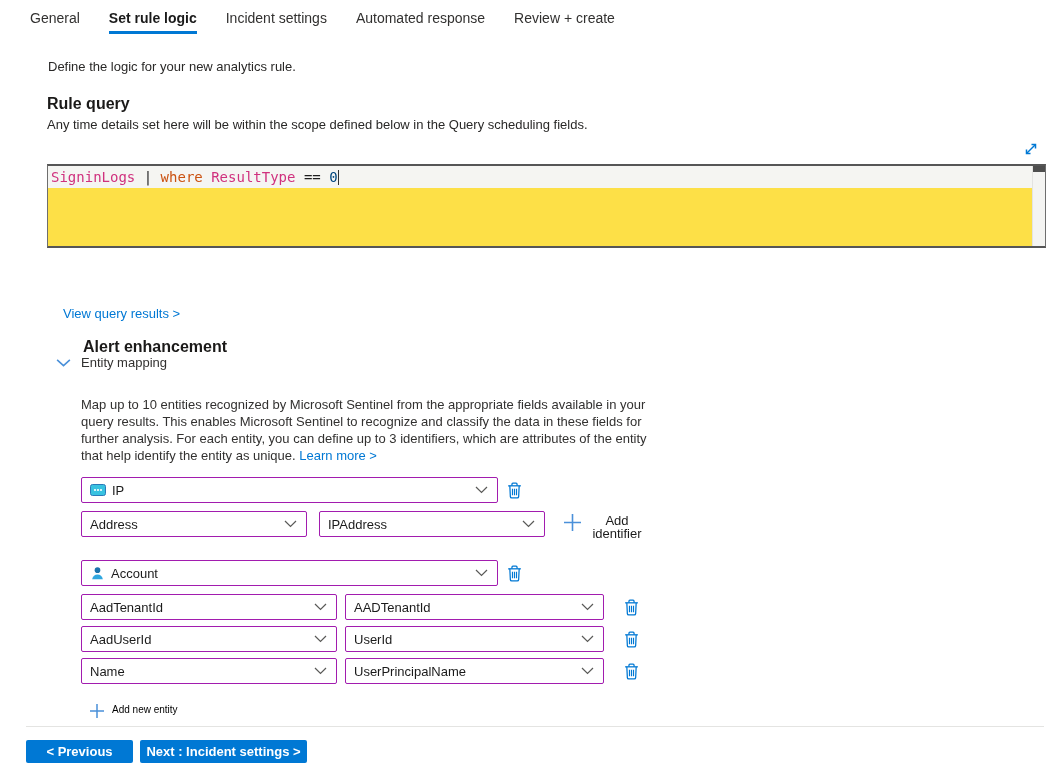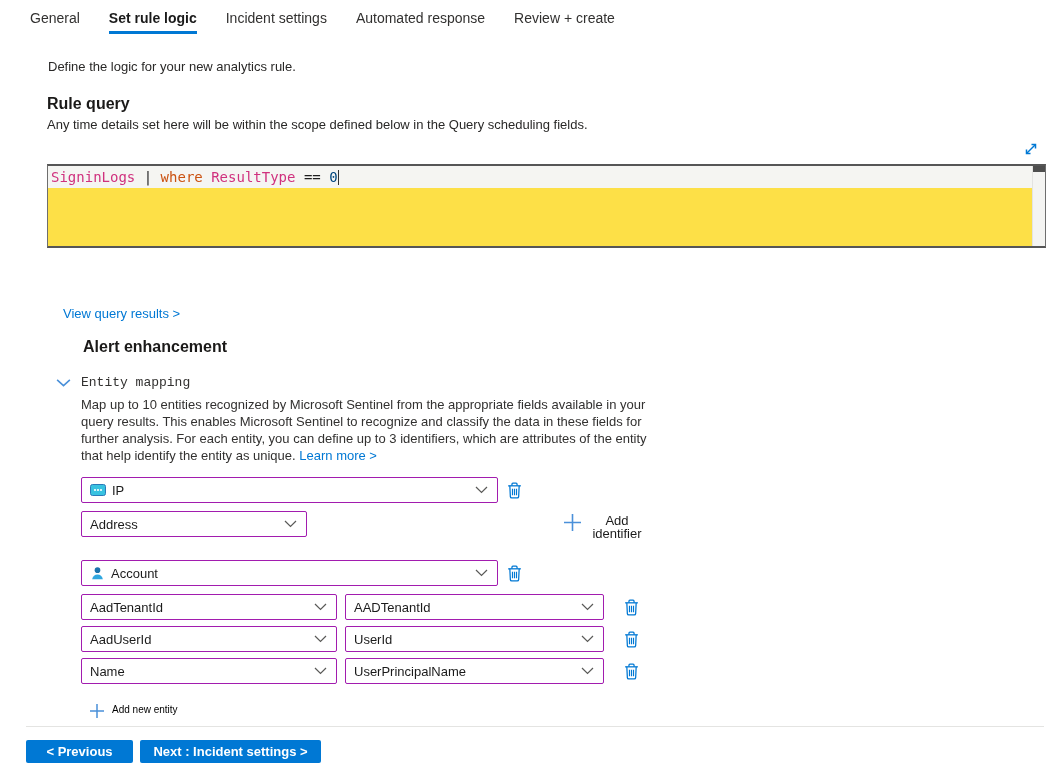--- a/index.html
+++ b/index.html
@@ -37,21 +37,21 @@
     font-size:14px; line-height:19px; white-space:pre; color:#1e1e1e;
   }
   .caret { display:inline-block; width:1px; height:15px; background:#333; vertical-align:-3px; }
   .editor .vscroll { position:absolute; right:0; top:0; bottom:0; width:13px; background:#f4f4f2; border-left:1px solid #e3e3e1; }
   .editor .vscroll .thumb { position:absolute; top:0; left:0; right:0; height:6px; background:#4e4e4e; }
 
   .link { color:#0078d4; text-decoration:none; cursor:pointer; }
   .view-results { position:absolute; left:63px; top:306px; font-size:13px; }
 
   
-  .em-header { position:absolute; left:55px; top:374px; display:flex; align-items:center; cursor:pointer;font-family:Liberation Mono, monospace; }
+  .em-header { position:absolute; left:55px; top:354px; display:flex; align-items:center; cursor:pointer; }
   .em-header .chev { width:17px; height:17px; margin-right:9px; }
   .em-header .em-label { font-size:13px; color:#323130; }
   .em-desc { position:absolute; left:81px; top:396px; width:574px; font-size:13px; line-height:17px; color:#323130; }
 
   
   .dd {
     position:absolute; height:26px; border:1px solid #a21caf; border-radius:2px;
     background:#fff; display:flex; align-items:center; padding:0 9px 0 8px;
     font-size:13px; color:#1b1b1b; cursor:pointer;
   }
@@ -68,21 +68,21 @@
   .divider { position:absolute; left:26px; top:726px; width:1018px; height:1px; background:#e4e4e2; }
 
   
   .btn {
     position:absolute; top:740px; height:23px; background:#0078d4; color:#fff;
     font-size:13px; font-weight:700; border:none; border-radius:2px; cursor:pointer;
     display:flex; align-items:center; justify-content:center;
     font-family:"Liberation Sans","DejaVu Sans",sans-serif;
   }
   .btn-prev { left:26px; width:107px; }
-  .btn-next { left:140px; width:181px; }
+  .btn-next { left:140px; width:167px; }
 </style>
 </head>
 <body>
 
 <div class="page">
 
   <div class="tabs">
     <div class="tab">General</div>
     <div class="tab active">Set rule logic</div>
     <div class="tab">Incident settings</div>
@@ -152,20 +152,28 @@
   </button>
 
   <div class="dd" style="left:81px; top:511px; width:226px;">
     <span>Address</span>
     <span class="dd-chevron">
       <svg width="13" height="8" viewBox="0 0 13 8" fill="none" stroke="#5a5a58" stroke-width="1.2">
           <path d="M1 1 L6.5 6.5 L12 1"></path>
         </svg>
     </span>
   </div>
+  <div class="dd" style="left:319px; top:511px; width:226px;">
+    <span>IPAddress</span>
+    <span class="dd-chevron">
+      <svg width="13" height="8" viewBox="0 0 13 8" fill="none" stroke="#5a5a58" stroke-width="1.2">
+          <path d="M1 1 L6.5 6.5 L12 1"></path>
+        </svg>
+    </span>
+  </div>
   <div class="add-link" style="left:563px; top:513px;">
     <span class="plus">
       <svg width="19" height="19" viewBox="0 0 19 19" fill="none" stroke="#4a90d9" stroke-width="1.6">
           <path d="M9.5 1 V18 M1 9.5 H18"></path>
         </svg>
     </span>
     <span class="add-ident-text">Add identifier</span>
   </div>
 
   <div class="dd" style="left:81px; top:560px; width:417px;">

